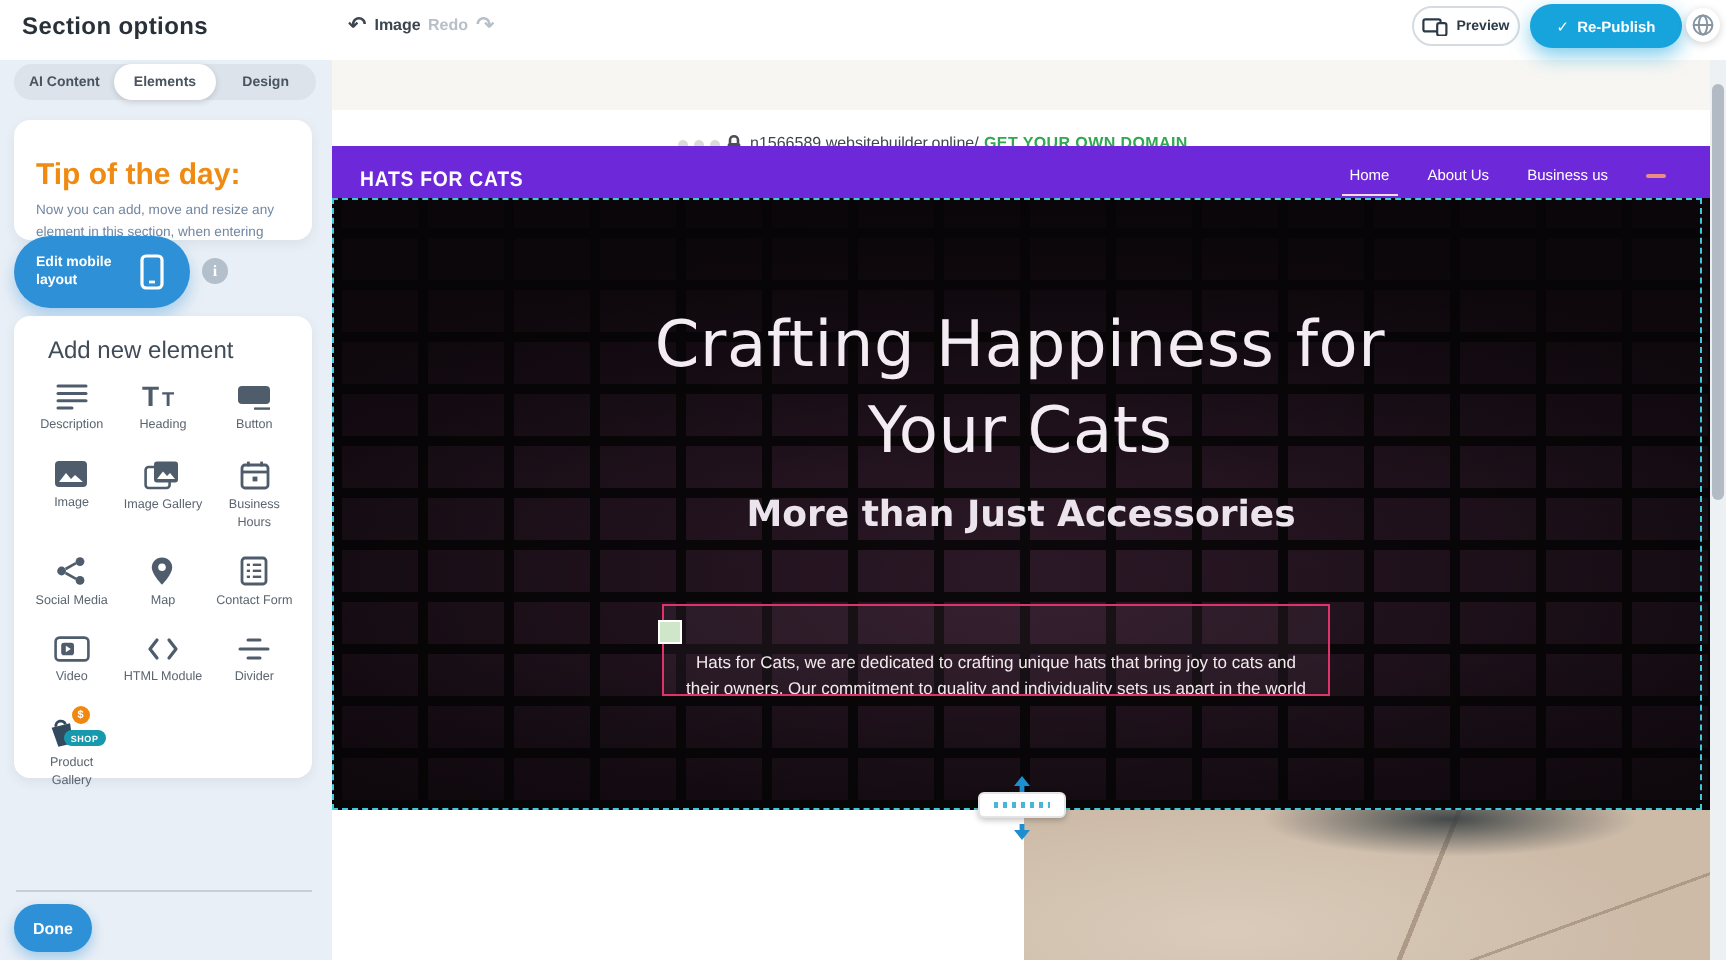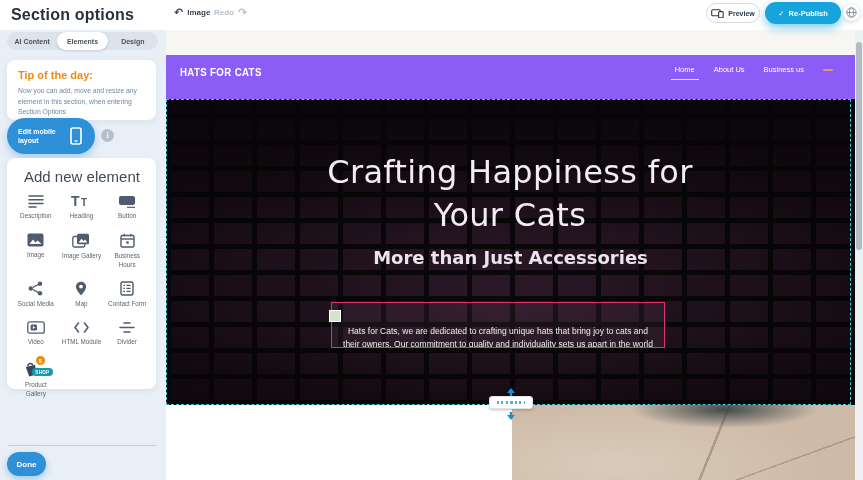--- a/index.html
+++ b/index.html
@@ -2,21 +2,21 @@
 <html><head>
 <meta charset="utf-8">
 <style>
   * { margin:0; padding:0; box-sizing:border-box; }
   html,body { width:863px; height:480px; overflow:hidden; background:#fff;
     font-family:"Liberation Sans","DejaVu Sans",sans-serif; }
   .abs { position:absolute; }
 
   
   #topbar { position:absolute; left:0; top:0; width:863px; height:30px; background:#fff; z-index:30; }
-  #page-title { position:absolute; left:11px; top:6px; font-size:16px; font-weight:bold; color:#28313a; letter-spacing:.2px; }
+  #page-title { position:absolute; left:11px; top:6px; font-size:12px; font-weight:bold; color:#28313a; letter-spacing:.2px; }
   .histbtn { position:absolute; top:7px; display:flex; align-items:center; gap:4px; font-size:8px; font-weight:bold; cursor:pointer; }
   #undo-btn { left:174px; color:#3c4650; }
   #redo-btn { left:214px; color:#b7bfc8; }
   .histicon { font-family:"DejaVu Sans",sans-serif; font-size:11px; line-height:1; }
   #preview-btn { position:absolute; left:706px; top:3px; width:54px; height:20px; border-radius:10px;
     background:#fff; border:1px solid #d6dbe0; display:flex; align-items:center; justify-content:center; gap:4px;
     font-size:7px; font-weight:bold; color:#2c3a48; cursor:pointer; }
   #republish-btn { position:absolute; left:765px; top:2px; width:76px; height:22px; border-radius:12px;
     background:#17a4dc; box-shadow:0 4px 10px rgba(23,164,220,.55); display:flex; align-items:center; justify-content:center;
     gap:4px; font-size:7.5px; font-weight:bold; color:#fff; cursor:pointer; }
@@ -25,48 +25,48 @@
 
   
   #left-panel { position:absolute; left:0; top:28px; width:166px; height:452px; background:#e9eff6; z-index:20; }
   #tabs { position:absolute; left:7px; top:4px; width:151px; height:18px; background:#dce3ea; border-radius:9px;
     display:flex; align-items:center; }
   .tab { flex:1; height:18px; display:flex; align-items:center; justify-content:center;
     font-size:7px; font-weight:bold; color:#4a545f; cursor:pointer; border-radius:9px; }
   .tab.active { background:#fff; box-shadow:0 1px 3px rgba(0,0,0,.15); }
   #tip-card { position:absolute; left:7px; top:32px; width:149px; height:60px; background:#fff; border-radius:8px;
     box-shadow:0 2px 6px rgba(40,60,90,.08); padding:9px 11px; }
-  #tip-title { font-size:11px; font-weight:bold; color:#ef8b13; margin-bottom:5px; }
+  #tip-title { font-size:15px; font-weight:bold; color:#ef8b13; margin-bottom:5px;margin-top:10px; }
   #tip-body { font-size:6.8px; color:#7287a1; line-height:1.55; }
   #edit-mobile-btn { position:absolute; left:7px; top:90px; width:88px; height:36px; border-radius:18px;
     background:#2e90d6; box-shadow:0 4px 8px rgba(46,144,214,.35); display:flex; align-items:center; cursor:pointer; }
   #edit-mobile-btn .lbl { font-size:7px; font-weight:bold; color:#fff; width:52px; margin-left:11px; line-height:1.3; }
   #info-icon { position:absolute; left:101px; top:101px; width:13px; height:13px; border-radius:50%;
     background:#b3bfca; color:#fff; font-size:8px; font-weight:bold; display:flex; align-items:center; justify-content:center;
     font-family:"Liberation Serif",serif; cursor:pointer; }
   #add-card { position:absolute; left:7px; top:130px; width:149px; height:231px; background:#fff; border-radius:8px;
     box-shadow:0 2px 6px rgba(40,60,90,.08); padding:10px 6px 0 6px; }
-  #add-title { font-size:15px; color:#414c59; margin-left:11px; margin-bottom:9px; }
+  #add-title { font-size:12px; color:#414c59; margin-left:11px; margin-bottom:9px; }
   #egrid { display:grid; grid-template-columns:repeat(3,1fr); row-gap:12px; }
   .gi { display:flex; flex-direction:column; align-items:center; cursor:pointer; }
   .gi svg { display:block; }
   .glabel { margin-top:4px; font-size:6.3px; color:#5b6570; text-align:center; line-height:1.4; max-width:42px; }
   #panel-divider { position:absolute; left:8px; top:417px; width:148px; border-top:1px solid #c9ced5; }
   #done-btn { position:absolute; left:7px; top:424px; width:39px; height:24px; border-radius:12px; background:#2e90d6;
     box-shadow:0 3px 7px rgba(46,144,214,.4); display:flex; align-items:center; justify-content:center;
     font-size:8px; font-weight:bold; color:#fff; cursor:pointer; }
 
   
   #browser-bar { position:absolute; left:166px; top:30px; width:697px; height:25px; background:#f7f6f2; }
   .wdot { position:absolute; top:40px; width:5px; height:5px; border-radius:50%; background:#dcdad5; }
   #url-text { position:absolute; left:209px; top:37px; font-size:8px; color:#3f454d; }
   #domain-link { position:absolute; left:326px; top:37px; font-size:8px; font-weight:bold; color:#2fa84f; letter-spacing:.2px; cursor:pointer; }
 
   
-  #site-header { position:absolute; left:166px; top:55px; width:689px; height:44px; background:#8b5cf6; }
+  #site-header { position:absolute; left:166px; top:73px; width:689px; height:44px; background:#6d28d9; }
   #site-logo { position:absolute; left:14px; top:11px; font-size:10.5px; font-weight:bold; color:#fff;
     letter-spacing:.4px; transform:scaleX(.92); transform-origin:left; }
   #site-nav { position:absolute; right:22px; top:10px; display:flex; align-items:center; gap:19px; }
   .nav-item { font-size:7.5px; color:#fff; cursor:pointer; position:relative; padding-bottom:6px; }
   .nav-item.active:after { content:""; position:absolute; left:-4px; right:-4px; bottom:0; height:1.5px; background:#f6dcd8; }
   #nav-more { width:10px; height:2px; background:#eb8d82; border-radius:1px; margin-bottom:5px; cursor:pointer; }
 
   #hero { position:absolute; left:166px; top:99px; width:689px; height:306px;
     background-color:#3a2033;
     background-image:

